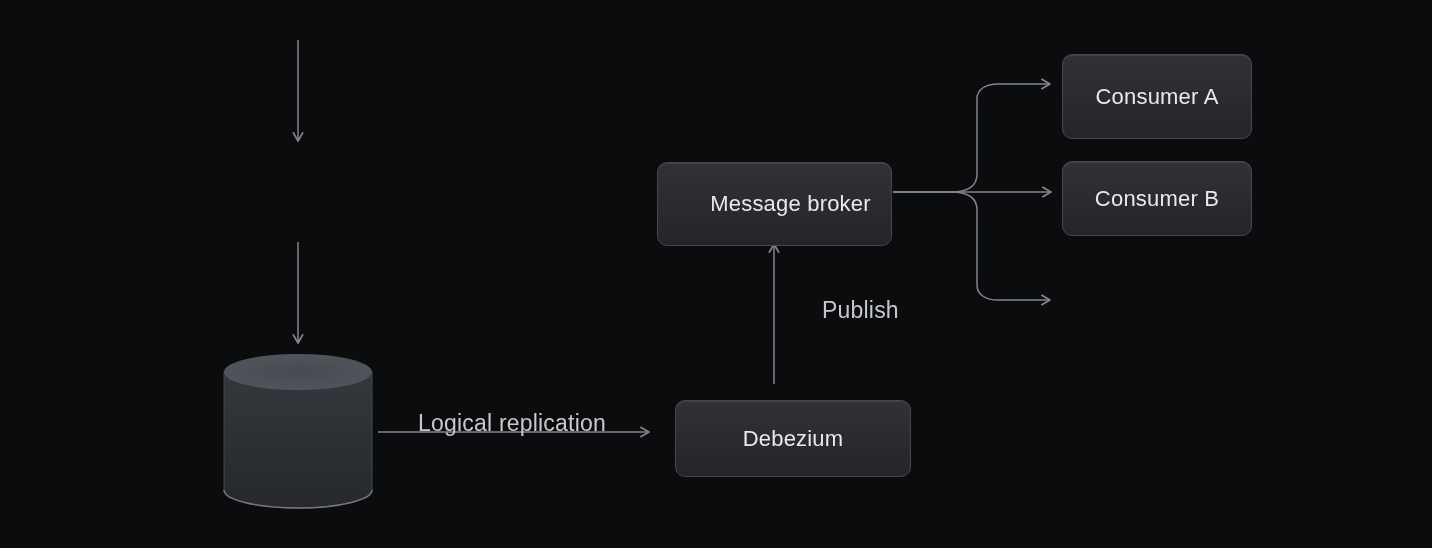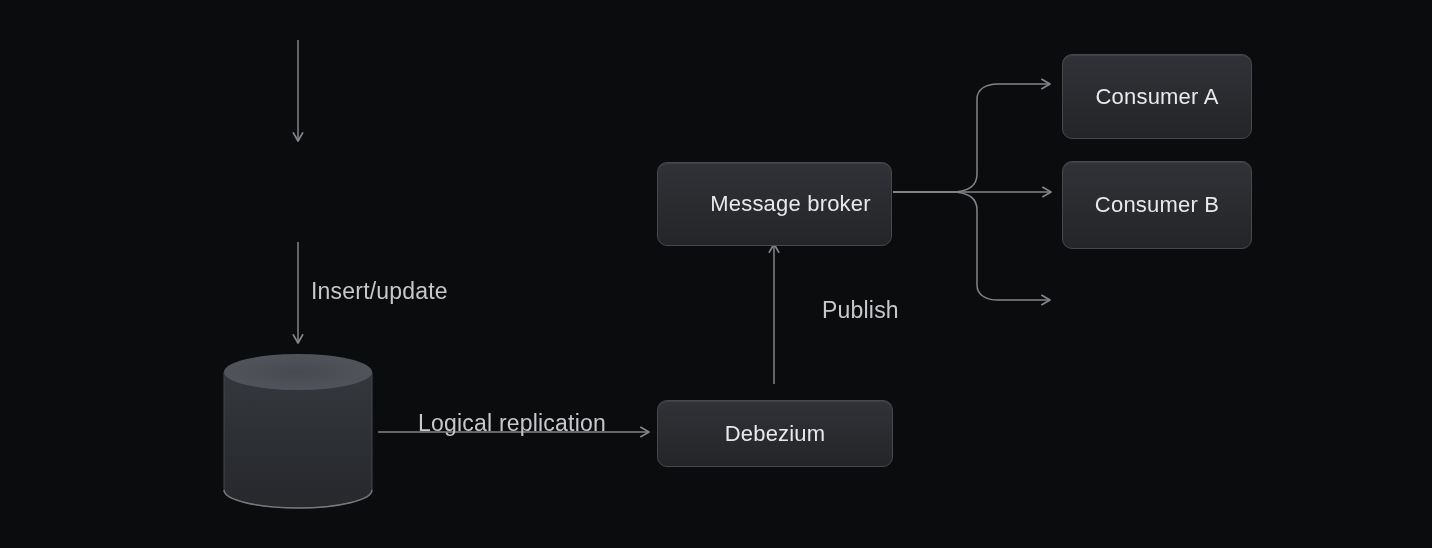--- a/index.html
+++ b/index.html
@@ -85,32 +85,31 @@
       <path d="M224,490 A74,18 0 0 0 372,490" fill="none" stroke="#75787d" stroke-width="1.5"></path>
       <ellipse cx="298" cy="372" rx="74" ry="18" fill="url(#cylTop)"></ellipse>
     </g>
   </svg>
 
 
   <div class="node" style="left:657px; top:150px; width:235px; height:84px;padding-left:32px;">
     <span>Message broker</span>
   </div>
 
-  <div class="node" style="left:657px; top:388px; width:236px; height:67px;">
+  <div class="node" style="left:675px; top:388px; width:236px; height:77px;">
     <span>Debezium</span>
   </div>
 
   <div class="node" style="left:1062px; top:42px; width:190px; height:85px;">
     <span>Consumer A</span>
   </div>
 
-  <div class="node" style="left:1062px; top:149px; width:190px; height:88px;">
+  <div class="node" style="left:1062px; top:149px; width:190px; height:75px;">
     <span>Consumer B</span>
   </div>
 
 
-  <div class="edge-label" style="left:311px; top:278px;">Insert/update</div>
 
   <div class="edge-label centered" style="left:387px; top:398px; width:250px;">Logical replication</div>
 
   <div class="edge-label" style="left:822px; top:297px;">Publish</div>
 
 </div>
 
 </body></html>

